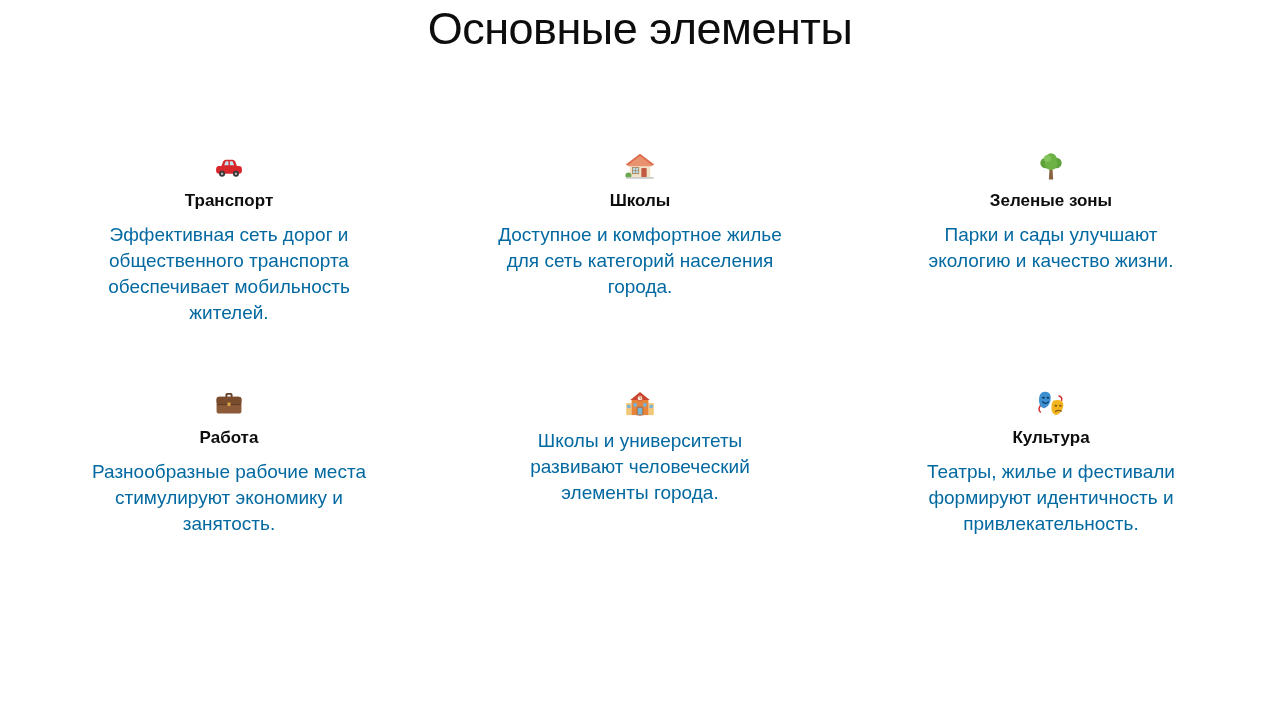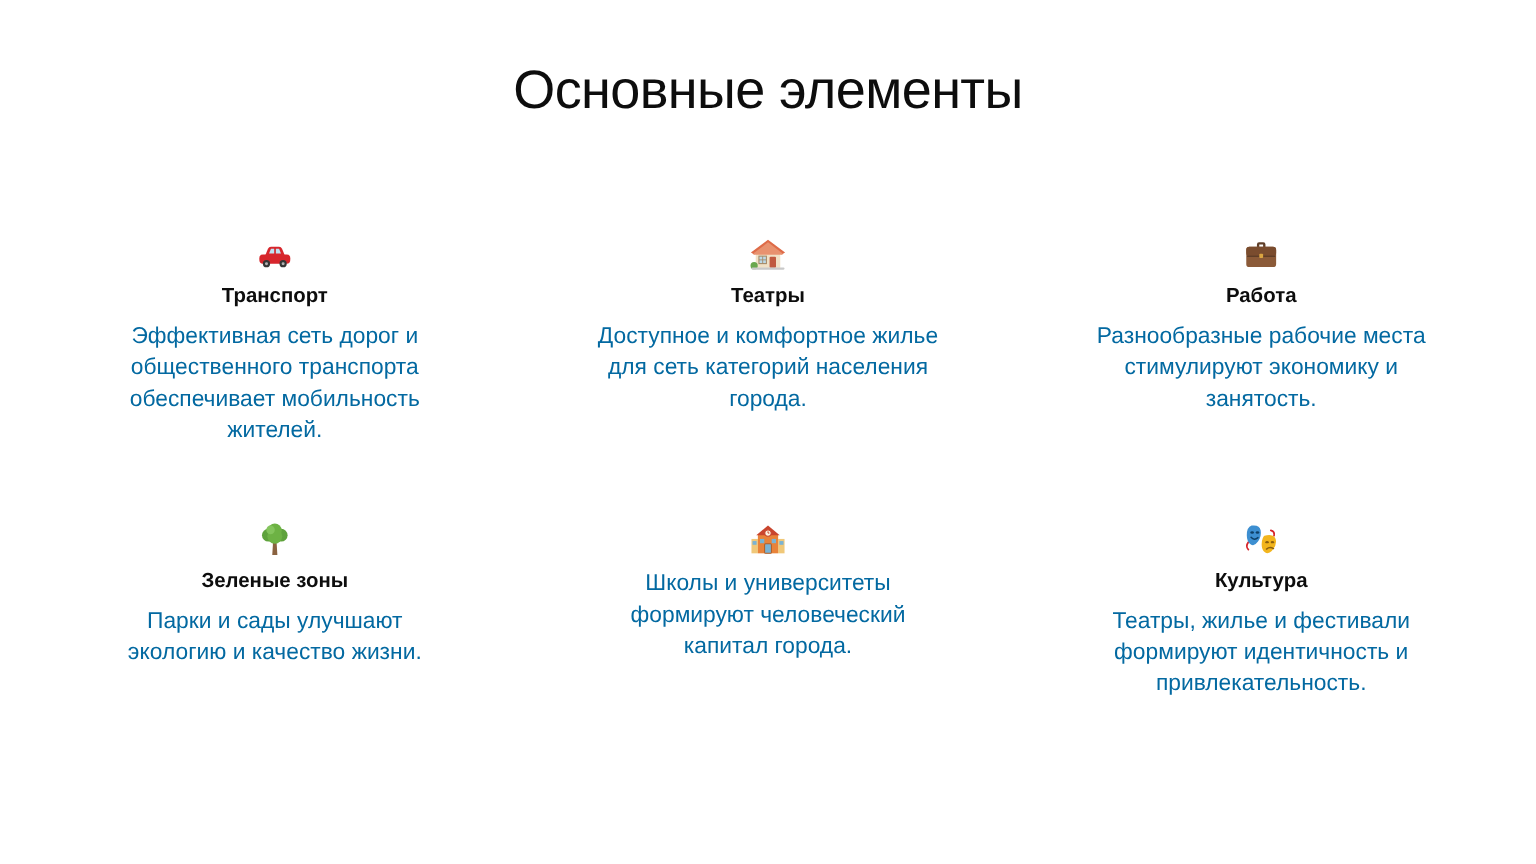--- a/index.html
+++ b/index.html
@@ -5,21 +5,20 @@
   * { margin: 0; padding: 0; box-sizing: border-box; }
   html, body {
     width: 1280px; height: 720px;
     background: #ffffff;
     font-family: "Liberation Sans", "DejaVu Sans", sans-serif;
     color: #1a1a1a;
     overflow: hidden;
   }
   .slide { width: 1280px; height: 720px; position: relative; }
   .slide-title {
-    margin-top: 46px;
     text-align: center;
     font-size: 45px;
     font-weight: 400;
     letter-spacing: -0.5px;
     color: #0d0d0d;
     line-height: 1.3;
   }
   .cards-grid {
     margin-top: 92px;
     display: grid;
@@ -82,71 +81,71 @@
           <path d="M18 3.2 L34 15.2 L31 17 L18 7.2 L5 17 L2 15.2 Z" fill="#de6b48"></path>
           <path d="M18 5.6 L31.5 15.8 L31.5 17.2 L4.5 17.2 L4.5 15.8 Z" fill="#e8926f"></path>
           <rect x="19.5" y="19" width="6" height="10.5" rx="1" fill="#c05a40"></rect>
           <rect x="9.5" y="18.5" width="7" height="7" fill="#bcd9e8" stroke="#a58a66" stroke-width="1"></rect>
           <line x1="13" y1="18.5" x2="13" y2="25.5" stroke="#a58a66" stroke-width="0.8"></line>
           <line x1="9.5" y1="22" x2="16.5" y2="22" stroke="#a58a66" stroke-width="0.8"></line>
           <circle cx="5" cy="27.5" r="3.4" fill="#6aa84f"></circle>
           <rect x="2.5" y="29.2" width="31" height="2" rx="1" fill="#c9c9c9"></rect>
         </svg>
       </div>
-      <h3 class="card-title">Театры</h3>
+      <h3 class="card-title">Школы</h3>
       <p class="card-desc">Доступное и комфортное жилье для сеть категорий населения города.</p>
-    </div>
-
-    <div class="card">
-      <div class="card-icon">
-        <svg viewBox="0 0 36 36" aria-hidden="true">
-          <path d="M14 10.5 L14 7.5 Q14 5.5 16 5.5 L20 5.5 Q22 5.5 22 7.5 L22 10.5 L19.8 10.5 L19.8 7.7 L16.2 7.7 L16.2 10.5 Z" fill="#5f3e28"></path>
-          <rect x="4" y="9.8" width="28" height="19" rx="3" fill="#8b5a38"></rect>
-          <rect x="4" y="9.8" width="28" height="8.5" rx="3" fill="#7a4c2e"></rect>
-          <rect x="4.8" y="18" width="26.4" height="1.3" fill="#5f3e28"></rect>
-          <rect x="16.2" y="16.2" width="3.6" height="4" rx="0.8" fill="#d9a441"></rect>
-        </svg>
-      </div>
-      <h3 class="card-title">Работа</h3>
-      <p class="card-desc">Разнообразные рабочие места стимулируют экономику и занятость.</p>
     </div>
 
     <div class="card">
       <div class="card-icon">
         <svg viewBox="0 0 36 36" aria-hidden="true">
           <path d="M16.4 19 L19.6 19 L20.4 32 L15.6 32 Z" fill="#8a6240"></path>
           <circle cx="12" cy="13.5" r="6" fill="#5ea23c"></circle>
           <circle cx="24" cy="13.5" r="6" fill="#5ea23c"></circle>
           <circle cx="18" cy="9" r="6.5" fill="#6db244"></circle>
           <circle cx="18" cy="14.5" r="7" fill="#6db244"></circle>
           <circle cx="14" cy="8.5" r="4" fill="#83c45c"></circle>
         </svg>
       </div>
       <h3 class="card-title">Зеленые зоны</h3>
       <p class="card-desc">Парки и сады улучшают экологию и качество жизни.</p>
     </div>
 
     <div class="card">
       <div class="card-icon">
         <svg viewBox="0 0 36 36" aria-hidden="true">
+          <path d="M14 10.5 L14 7.5 Q14 5.5 16 5.5 L20 5.5 Q22 5.5 22 7.5 L22 10.5 L19.8 10.5 L19.8 7.7 L16.2 7.7 L16.2 10.5 Z" fill="#5f3e28"></path>
+          <rect x="4" y="9.8" width="28" height="19" rx="3" fill="#8b5a38"></rect>
+          <rect x="4" y="9.8" width="28" height="8.5" rx="3" fill="#7a4c2e"></rect>
+          <rect x="4.8" y="18" width="26.4" height="1.3" fill="#5f3e28"></rect>
+          <rect x="16.2" y="16.2" width="3.6" height="4" rx="0.8" fill="#d9a441"></rect>
+        </svg>
+      </div>
+      <h3 class="card-title">Работа</h3>
+      <p class="card-desc">Разнообразные рабочие места стимулируют экономику и занятость.</p>
+    </div>
+
+    <div class="card">
+      <div class="card-icon">
+        <svg viewBox="0 0 36 36" aria-hidden="true">
           <rect x="2.5" y="17" width="6" height="13.5" fill="#f0c879"></rect>
           <rect x="27.5" y="17" width="6" height="13.5" fill="#f0c879"></rect>
           <rect x="3.5" y="19" width="3.8" height="3.5" fill="#7ab3d4"></rect>
           <rect x="28.7" y="19" width="3.8" height="3.5" fill="#7ab3d4"></rect>
           <rect x="8.5" y="13" width="19" height="17.5" fill="#e8833a"></rect>
           <path d="M7 13.5 L18 4.5 L29 13.5 Z" fill="#c9452e"></path>
           <circle cx="18" cy="11.5" r="3" fill="#fdf4e3" stroke="#c9452e" stroke-width="1"></circle>
           <line x1="18" y1="11.5" x2="18" y2="9.8" stroke="#c9452e" stroke-width="0.9"></line>
           <line x1="18" y1="11.5" x2="19.3" y2="11.5" stroke="#c9452e" stroke-width="0.9"></line>
           <rect x="10.5" y="17" width="4" height="4" fill="#7ab3d4"></rect>
           <rect x="21.5" y="17" width="4" height="4" fill="#7ab3d4"></rect>
           <rect x="14.8" y="21.5" width="6.4" height="9" rx="1" fill="#7ab3d4" stroke="#b25f28" stroke-width="1"></rect>
         </svg>
       </div>
-      <p class="card-desc">Школы и университеты формируют человеческий капитал города.</p>
+      <p class="card-desc">Школы и университеты развивают человеческий элементы города.</p>
     </div>
 
     <div class="card">
       <div class="card-icon">
         <svg viewBox="0 0 36 36" aria-hidden="true">
           <path d="M6 20 Q3 24 6 27" fill="none" stroke="#d7262c" stroke-width="1.6" stroke-linecap="round"></path>
           <path d="M27 9 Q31 10 30 14" fill="none" stroke="#d7262c" stroke-width="1.6" stroke-linecap="round"></path>
           <path d="M21 14 Q30 12 31.5 17 Q33 22 29 27 Q25 32 21.5 29.5 Q18 27 18.5 21 Q19 15.5 21 14 Z" fill="#f2b51e"></path>
           <ellipse cx="23.5" cy="20" rx="1.6" ry="1.1" fill="#8a5f10"></ellipse>
           <ellipse cx="28.5" cy="20" rx="1.6" ry="1.1" fill="#8a5f10"></ellipse>

